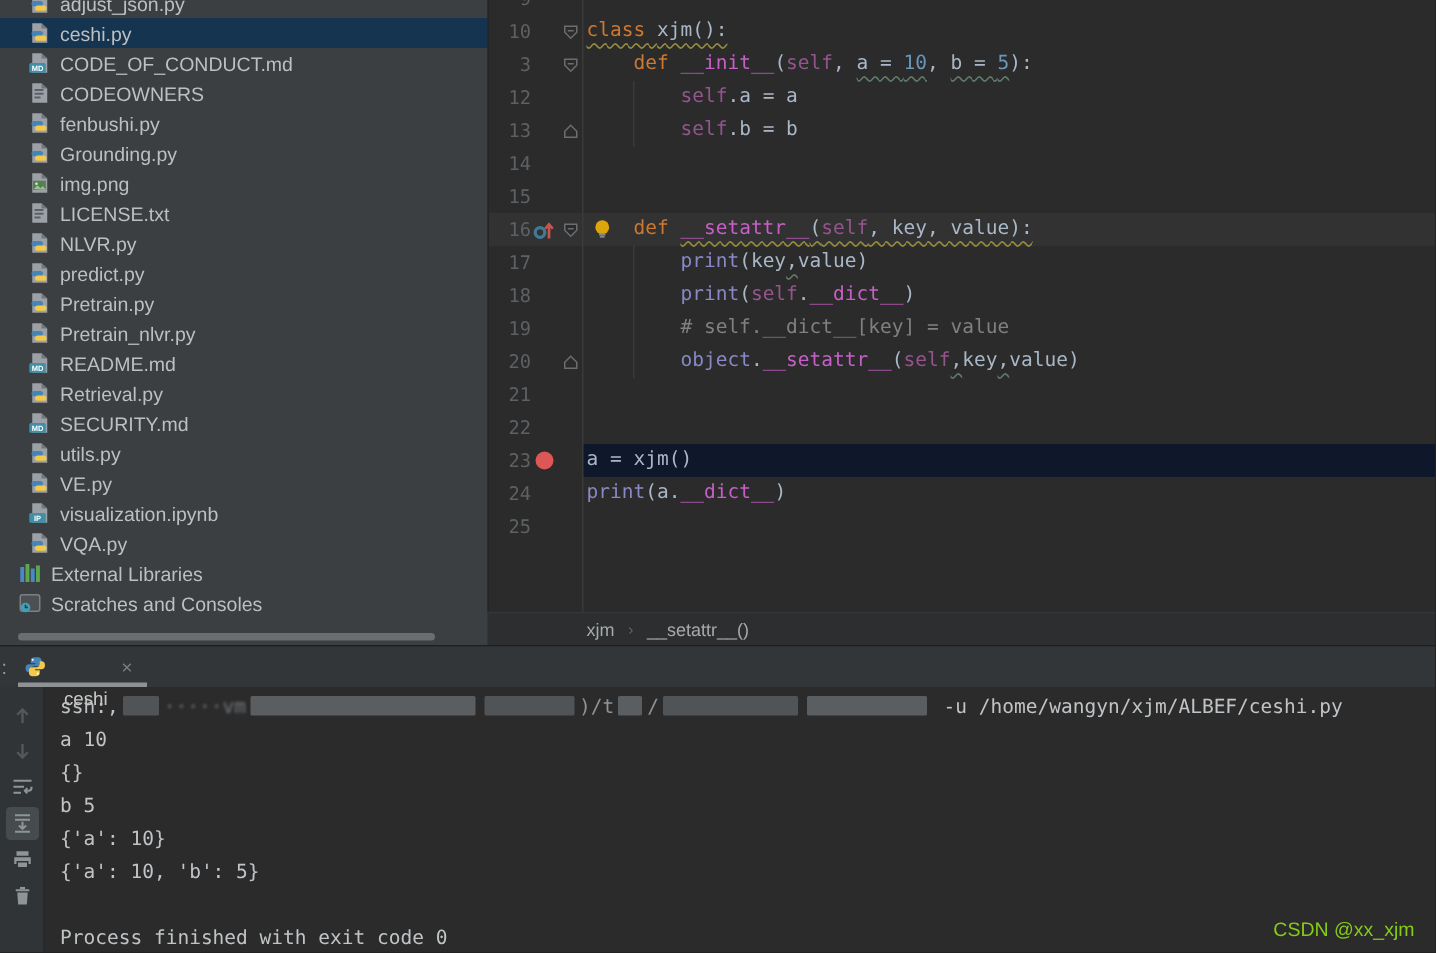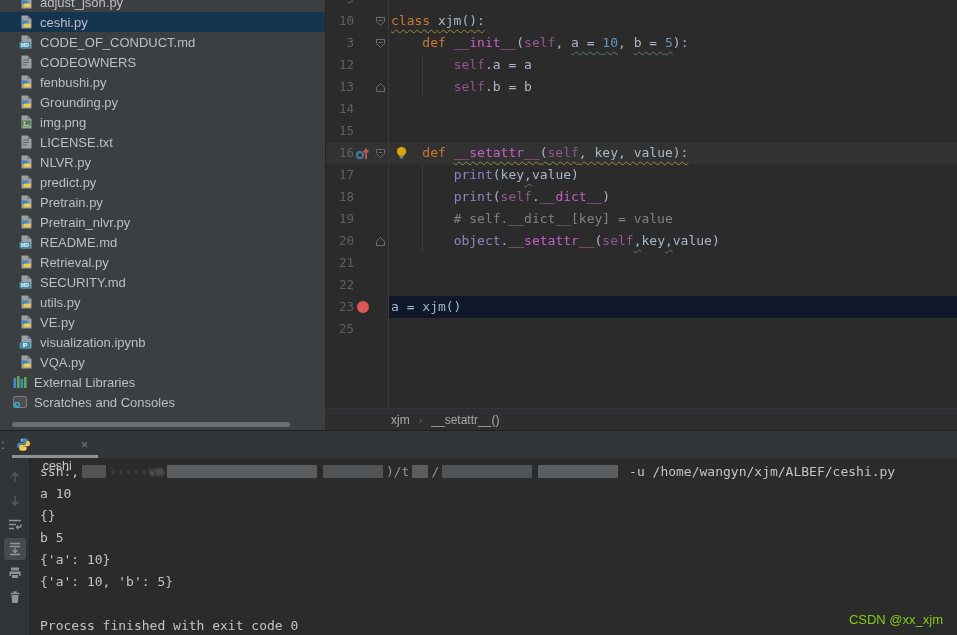--- a/index.html
+++ b/index.html
@@ -431,20 +431,26 @@
         </div>
         <div class="crow hl-break">
           <span class="ln">23</span>
           <span class="gslot">
             <span class="bp"></span>
           </span>
           <span class="fslot"></span>
           <span class="code"><span class="plain">a = xjm()</span></span>
         </div>
         <div class="crow">
+          <span class="ln">24</span>
+          <span class="gslot"></span>
+          <span class="fslot"></span>
+          <span class="code"><span class="builtin">print</span><span class="plain">(a.</span><span class="magic">__dict__</span><span class="plain">)</span></span>
+        </div>
+        <div class="crow">
           <span class="ln">25</span>
           <span class="gslot"></span>
           <span class="fslot"></span>
           <span class="code"></span>
         </div>
       </div>
     <div class="gutsep"></div>
     <div class="iguide" style="top:54px;height:44px;"></div>
     <div class="iguide" style="top:164px;height:88px;"></div>
   </div>

